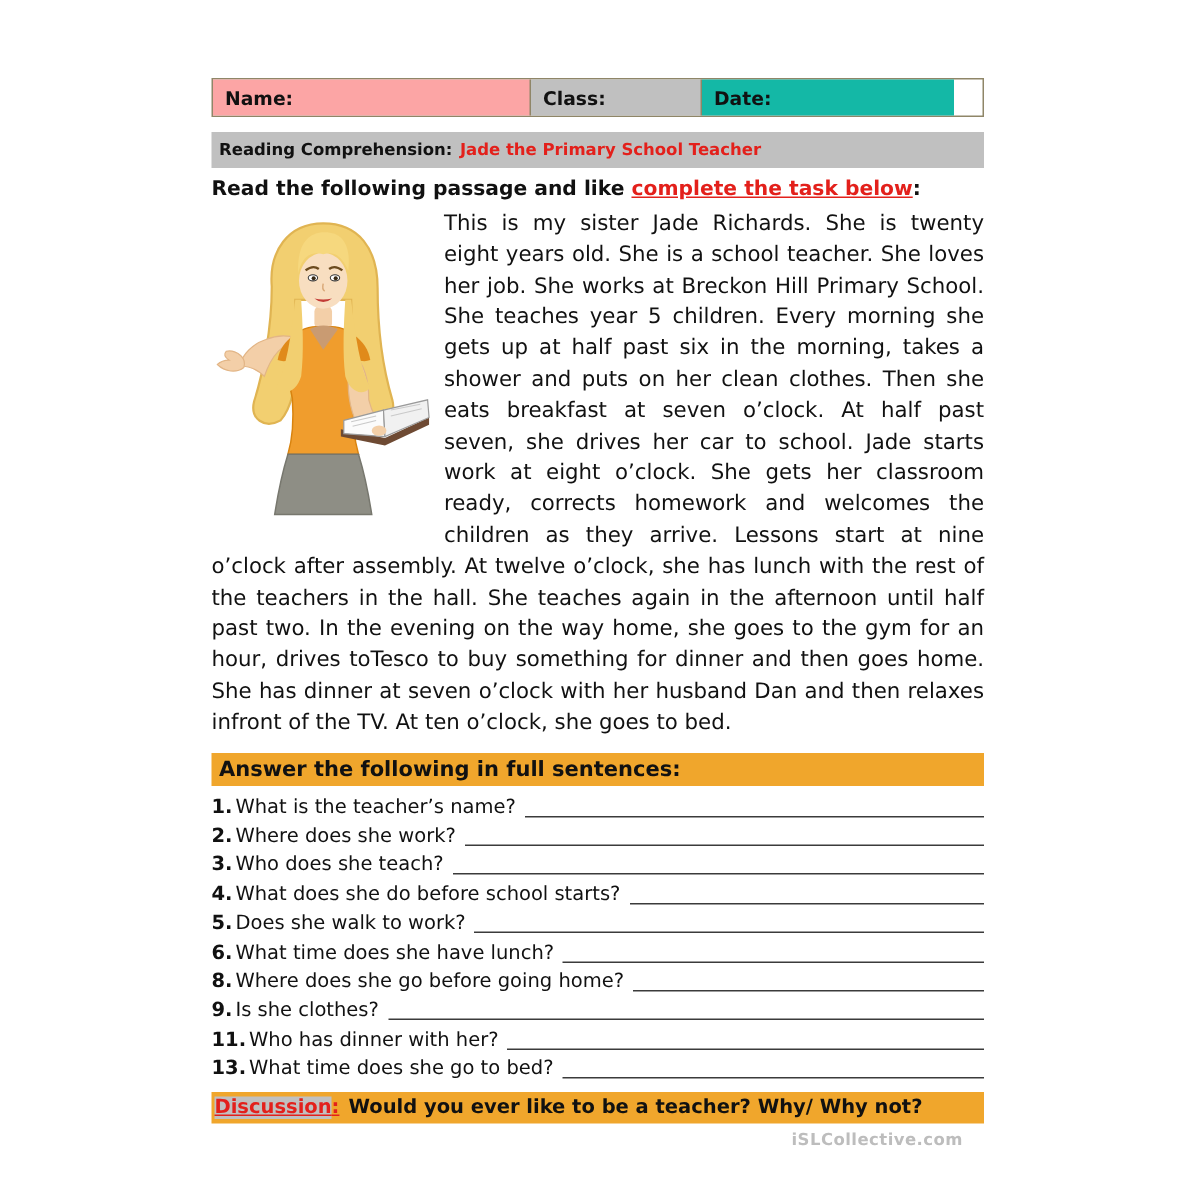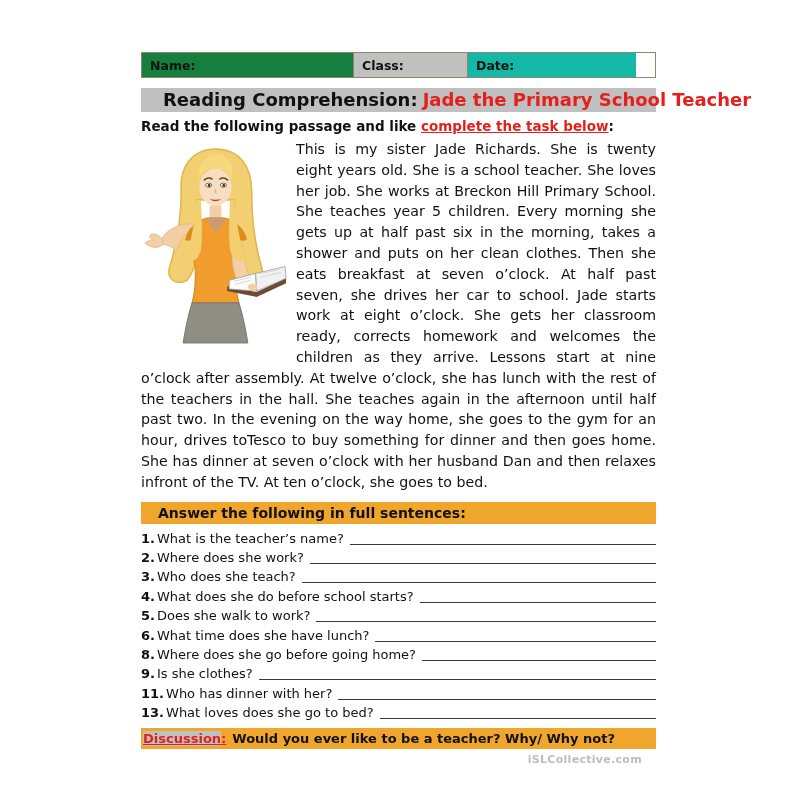--- a/index.html
+++ b/index.html
@@ -20,31 +20,31 @@
 
   
   .header-bar { display: flex; height: 26px; border: 1px solid #8f8668; }
   .header-cell {
     display: flex; align-items: center;
     padding-left: 8px;
     font-size: 12.5px; font-weight: bold;
     border-right: 1px solid #8f8668;
   }
   .header-cell:last-child { border-right: none; }
-  .cell-name  { width: 212px; background: #15803d; }
+  .cell-name  { width: 212px; background: #fca5a5; }
   .cell-class { width: 114px; background: #C0C0C0; }
   .cell-date  { width: 168px; background: #14b8a6; }
 
   
   .title-bar {
     margin-top: 10px;
     background: #C0C0C0;
     height: 24px; line-height: 24px;
-    padding-left: 22px;
-    font-size: 18px; font-weight: bold;
+    padding-left: 5px;
+    font-size: 11px; font-weight: bold;
     white-space: nowrap;
   }
   .title-red { color: #E3201B; margin-left: 5px; }
 
   
   .instruction {
     margin-top: 6px;
     font-size: 13.5px; font-weight: bold;
     white-space: nowrap;
   }
@@ -63,21 +63,21 @@
     line-height: 20.8px;
     text-align: justify;
   }
 
   
   .answer-bar {
     clear: both;
     margin-top: 9px;
     background: #F0A62C;
     height: 22px; line-height: 22px;
-    padding-left: 17px;
+    padding-left: 5px;
     font-size: 14px; font-weight: bold;
   }
   .questions { margin-top: 9px; }
   .q-row {
     display: flex;
     align-items: flex-end;
     font-size: 13px;
     margin-bottom: 6.4px;
     height: 13px;
   }
@@ -238,21 +238,21 @@
       <span class="q-text">Is she clothes?</span>
       <span class="q-line"></span>
     </div>
     <div class="q-row">
       <span class="q-num">11.</span>
       <span class="q-text">Who has dinner with her?</span>
       <span class="q-line"></span>
     </div>
     <div class="q-row">
       <span class="q-num">13.</span>
-      <span class="q-text">What loves does she go to bed?</span>
+      <span class="q-text">What time does she go to bed?</span>
       <span class="q-line"></span>
     </div>
   </div>
 
   <div class="discussion-bar">
     <span class="disc-label">Discussion</span><span class="disc-colon">:</span><span class="disc-text">Would you ever like to be a teacher? Why/ Why not?</span>
   </div>
 
   <div class="watermark">iSLCollective.com</div>
 

